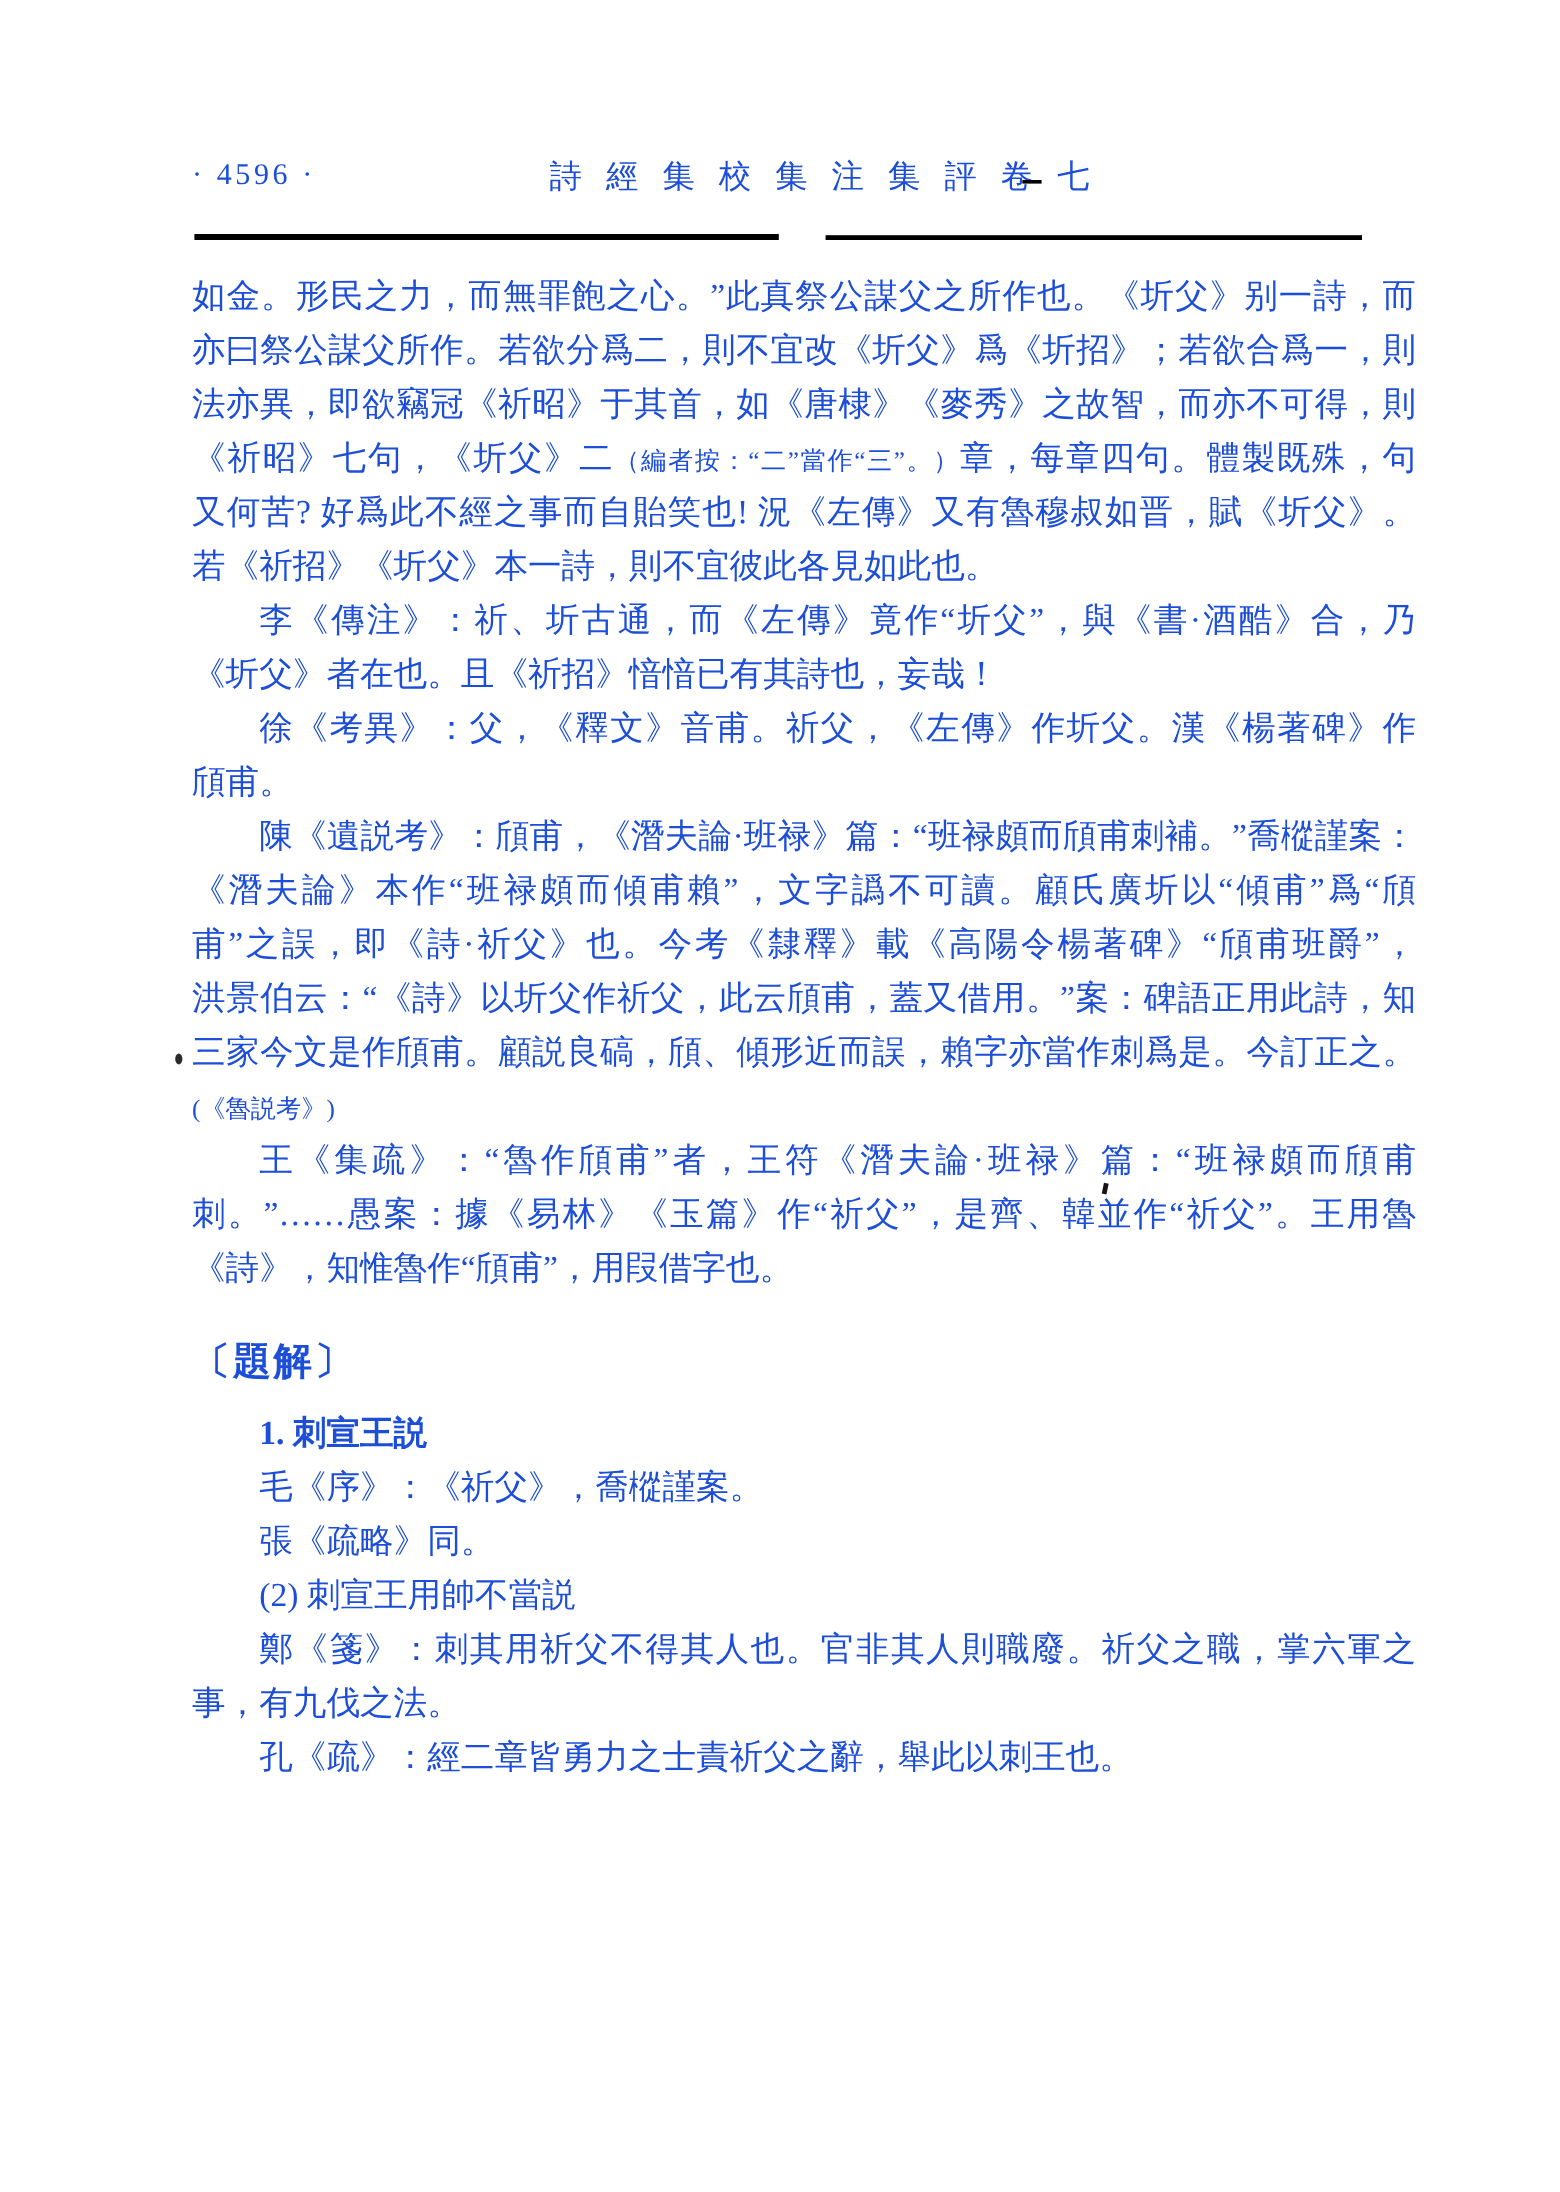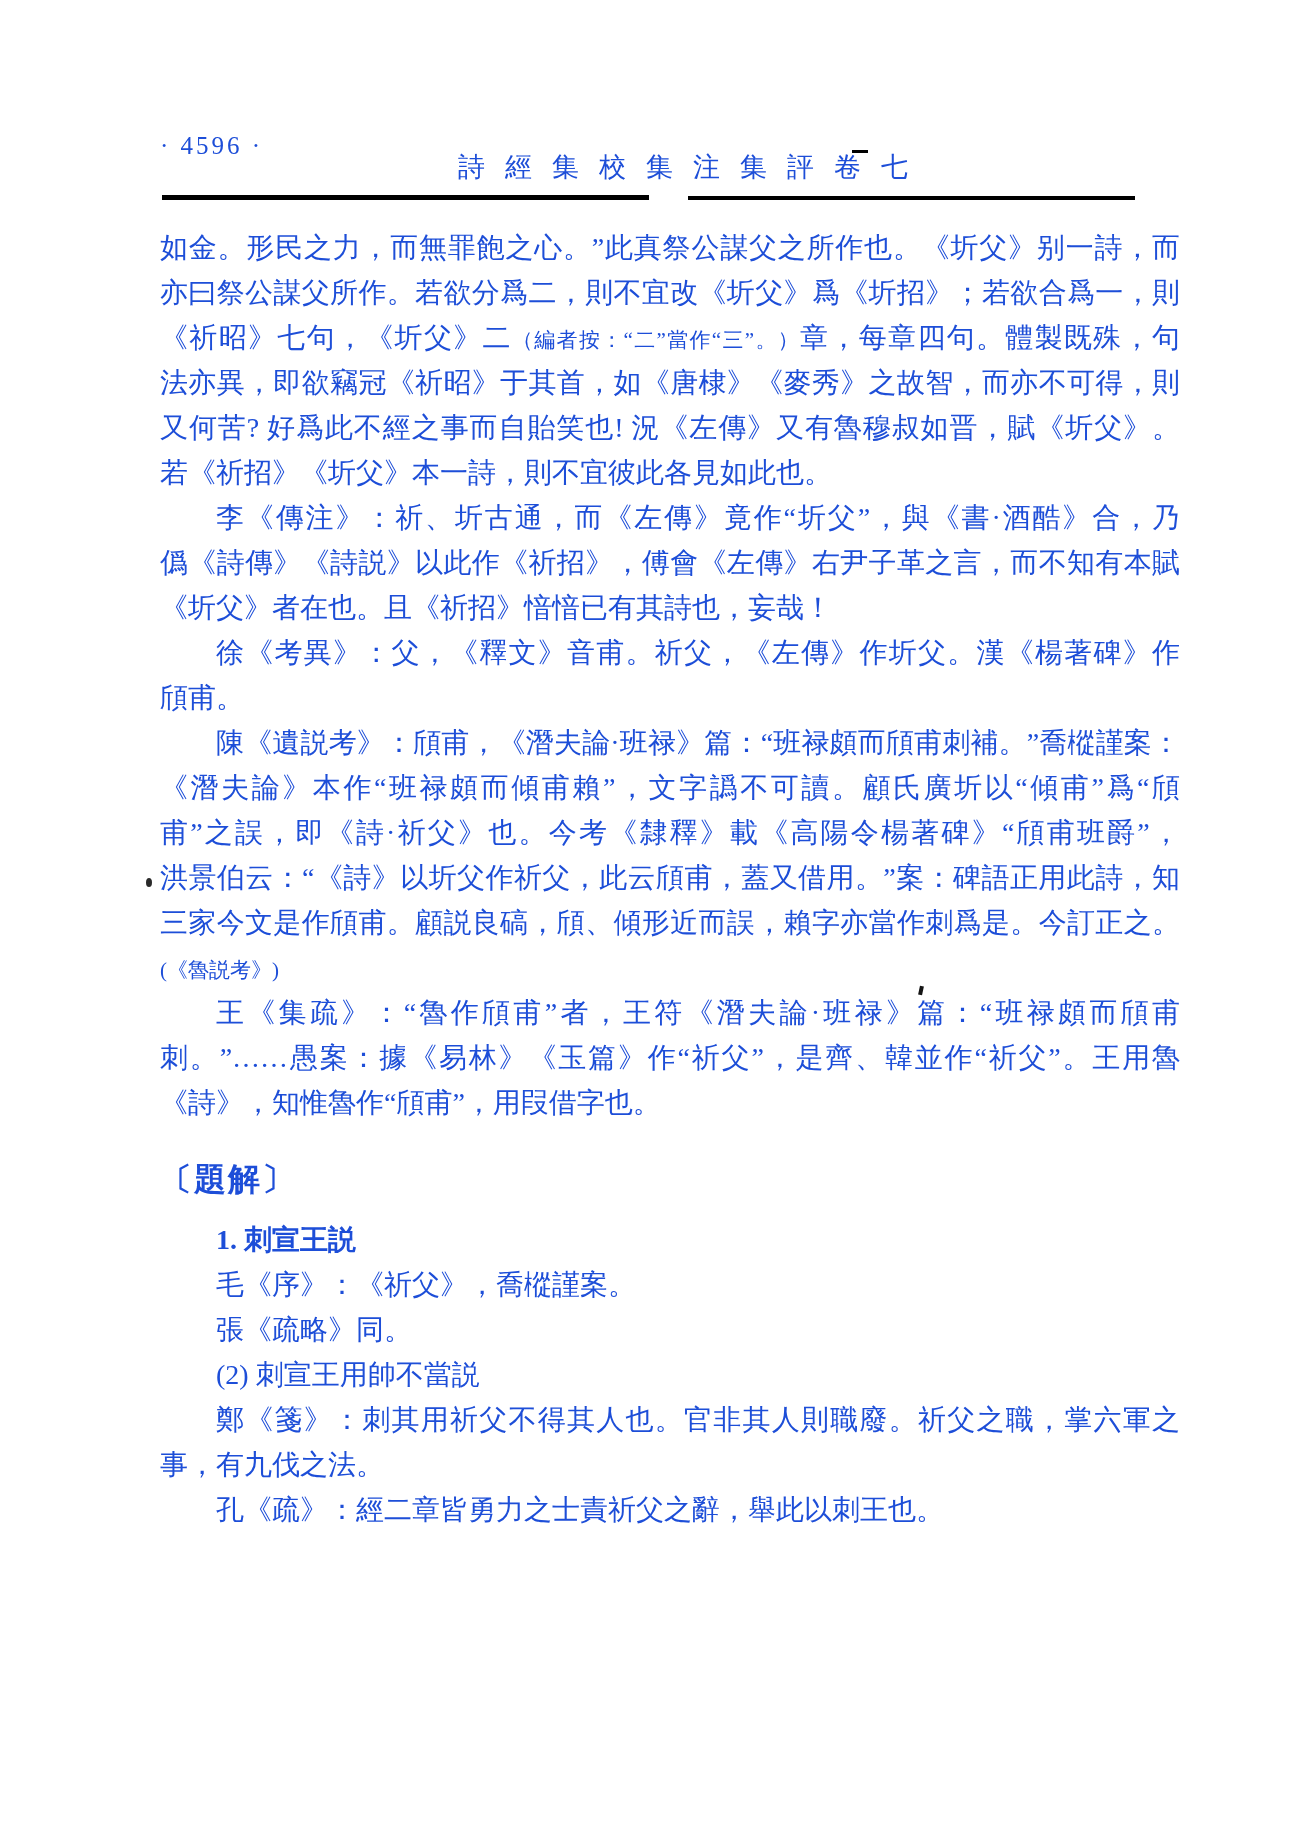--- a/index.html
+++ b/index.html
@@ -20,21 +20,20 @@
     letter-spacing: 3px;
     white-space: nowrap;
   }
   .booktitle {
     position: absolute;
     left: 458px;
     top: 129px;
     font-size: 27px;
     letter-spacing: 20px;
     white-space: nowrap;
-    margin-top: 20px;
   }
   .rule-left {
     position: absolute;
     left: 162px;
     top: 195px;
     width: 487px;
     height: 5px;
     background: #000;
   }
   .rule-right {
@@ -108,26 +107,25 @@
     <span class="artifact-dash"></span>
   </header>
 
   <div class="rule-left"></div>
   <div class="rule-right"></div>
 
   <main class="content">
     <div id="bodyLines">
         <div class="line fill"><span class="seg">如金。形民之力，而無罪飽之心。”此真祭公謀父之所作也。《圻父》别一詩，而</span></div>
         <div class="line fill"><span class="seg">亦曰祭公謀父所作。若欲分爲二，則不宜改《圻父》爲《圻招》；若欲合爲一，則</span></div>
+        <div class="line fill"><span class="seg">法亦異，即欲竊冠《祈昭》于其首，如《唐棣》《麥秀》之故智，而亦不可得，則</span></div>
         <div class="line fill"><span class="seg">《祈昭》七句，《圻父》二</span><span class="small">（編者按：“二”當作“三”。）</span><span class="seg">章，每章四句。體製既殊，句</span></div>
-        <div class="line fill"><span class="seg">法亦異，即欲竊冠《祈昭》于其首，如《唐棣》《麥秀》之故智，而亦不可得，則</span></div>
         <div class="line fill"><span class="seg">又何苦? 好爲此不經之事而自貽笑也! 況《左傳》又有魯穆叔如晋，賦《圻父》。</span></div>
         <div class="line"><span class="seg">若《祈招》《圻父》本一詩，則不宜彼此各見如此也。</span></div>
         <div class="line ind fill"><span class="seg">李《傳注》：祈、圻古通，而《左傳》竟作“圻父”，與《書·酒酷》合，乃</span></div>
-        <div class="line fill"><span class="seg">僞《詩傳》《詩説》以此作《祈招》，傅會《左傳》右尹子革之言，而不知有本賦</span></div>
         <div class="line"><span class="seg">《圻父》者在也。且《祈招》愔愔已有其詩也，妄哉！</span></div>
         <div class="line ind fill"><span class="seg">徐《考異》：父，《釋文》音甫。祈父，《左傳》作圻父。漢《楊著碑》作</span></div>
         <div class="line"><span class="seg">頎甫。</span></div>
         <div class="line ind fill"><span class="seg">陳《遺説考》：頎甫，《潛夫論·班禄》篇：“班禄頗而頎甫刺補。”喬樅謹案：</span></div>
         <div class="line fill"><span class="seg">《潛夫論》本作“班禄頗而傾甫賴”，文字譌不可讀。顧氏廣圻以“傾甫”爲“頎</span></div>
         <div class="line fill"><span class="seg">甫”之誤，即《詩·祈父》也。今考《隸釋》載《高陽令楊著碑》“頎甫班爵”，</span></div>
         <div class="line fill"><span class="seg">洪景伯云：“《詩》以圻父作祈父，此云頎甫，蓋又借用。”案：碑語正用此詩，知</span></div>
         <div class="line fill"><span class="seg">三家今文是作頎甫。顧説良碻，頎、傾形近而誤，賴字亦當作刺爲是。今訂正之。</span></div>
         <div class="line"><span class="small">(《魯説考》)</span></div>
         <div class="line ind fill"><span class="seg">王《集疏》：“魯作頎甫”者，王符《潛夫論·班禄》篇：“班禄頗而頎甫</span></div>

